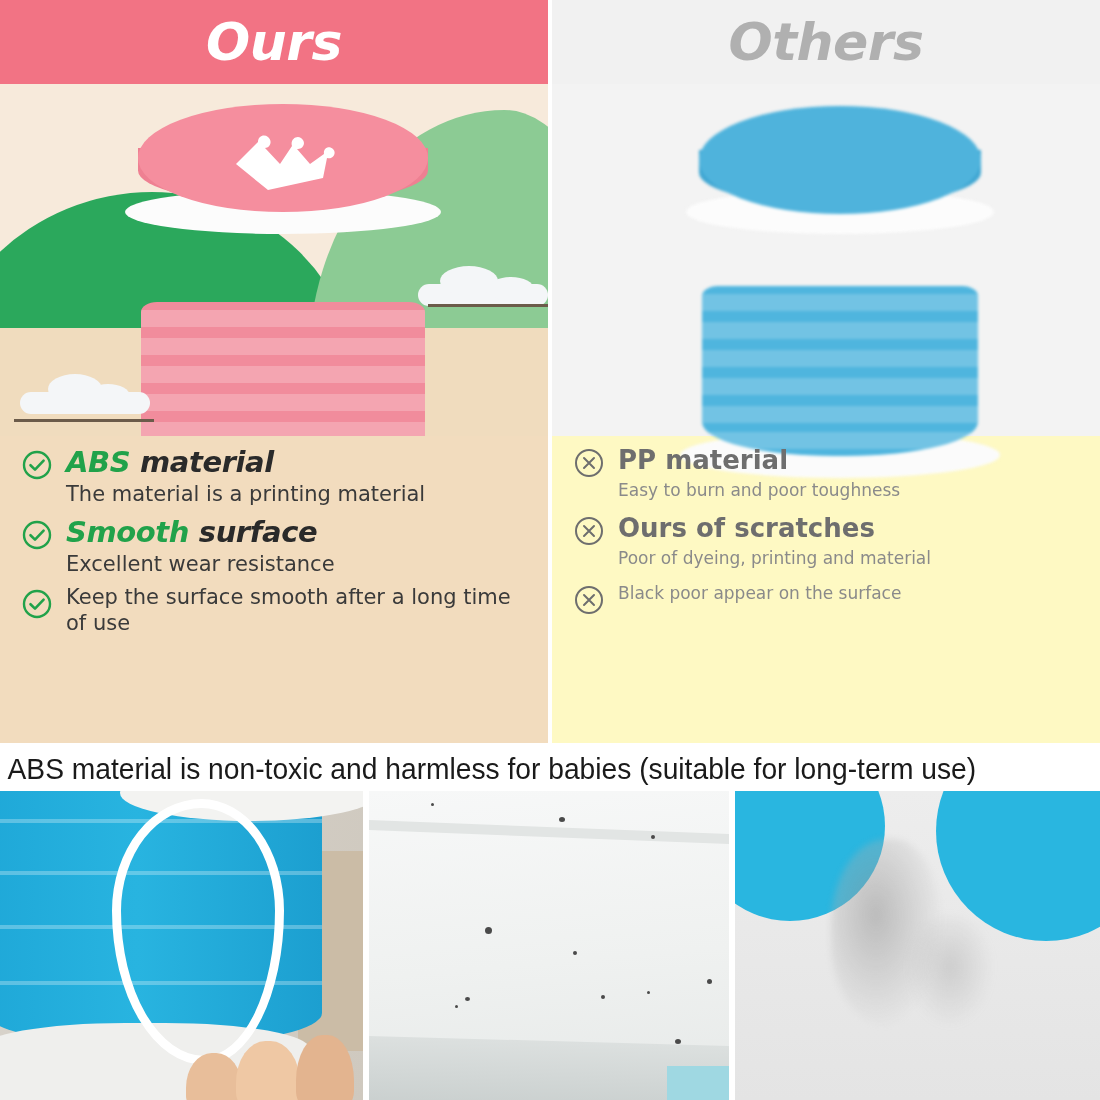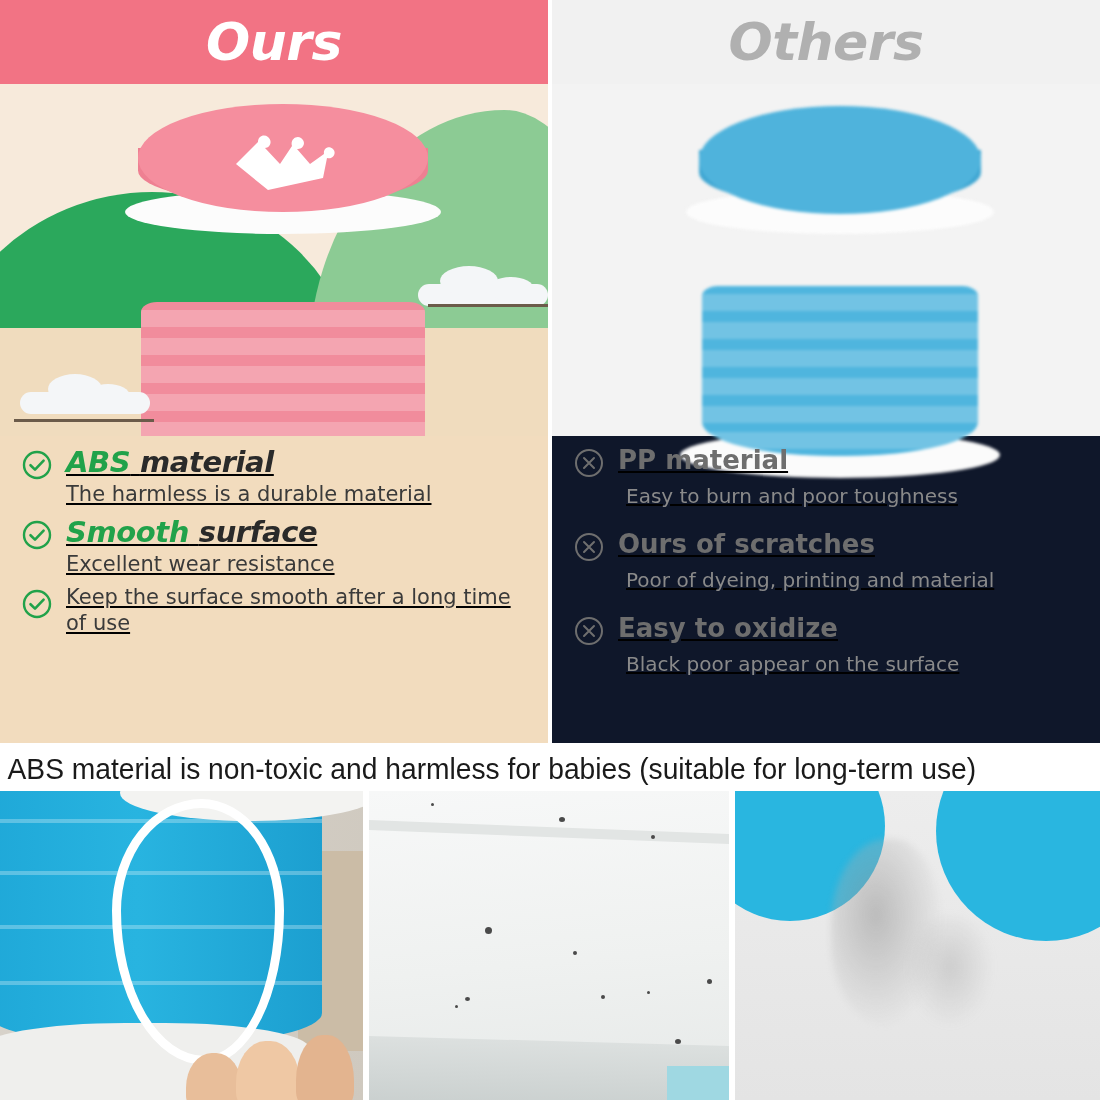--- a/index.html
+++ b/index.html
@@ -23,21 +23,21 @@
     font-size:52px;letter-spacing:-0.5px;
   }
   .hdr-ours .hdr-title{color:#ffffff;}
   .hdr-others .hdr-title{color:#B0B0B0;font-style:italic;}
 
   
   .cols{position:absolute;left:0;top:84px;width:1100px;height:659px;display:flex;}
   .col{position:relative;height:659px;overflow:hidden;}
   .col-left{width:548px;background:#F2DCBE;}
   .col-gap{width:4px;background:#ffffff;height:659px;}
-  .col-right{width:548px;background:#0f172a;}
+  .col-right{width:548px;background:#fef9c3;}
 
   
   .scene{position:absolute;left:0;top:0;width:548px;height:352px;background:#F7EADB;overflow:hidden;}
   .hill-left{
     position:absolute;left:-70px;top:108px;width:430px;height:330px;
     background:#2BA85C;border-radius:62% 58% 0 0 / 80% 74% 0 0;
   }
   .hill-right{
     position:absolute;right:-60px;top:26px;width:300px;height:330px;
     background:#8CCB94;border-radius:72% 38% 0 0 / 86% 60% 0 0;
@@ -84,33 +84,33 @@
   .bucket-blue .bk-lid{background:#4FB3DC;}
   .bucket-blue .bk-lid-side{background:#3FA6D2;}
   .bucket-blue .bk-body{background:#4FB5DE;}
   .bucket-blue .bk-rib{background:rgba(255,255,255,0.20);}
   .scene-right{position:absolute;left:0;top:0;width:548px;height:352px;background:#F3F3F3;}
 
   
   .features{position:absolute;left:0;top:352px;width:548px;padding:10px 0 0 0;}
   .feat{display:flex;align-items:flex-start;margin:0 0 8px 22px;}
   .feat-icon{flex:0 0 auto;width:30px;height:30px;margin-top:4px;margin-right:14px;}
-  .feat-text{flex:1 1 auto;padding-right:18px;text-decoration:underline;}
+  .feat-text{flex:1 1 auto;padding-right:18px;}
   .feat-title{
     font-weight:bold;font-style:italic;font-size:29px;
     letter-spacing:-0.4px;line-height:1.14;margin:0 0 3px 0;
   }
   .feat-title .em{color:#21A24A;}
   .feat-title .dk{color:#2A2A2A;}
   .feat-sub{font-size:21px;color:#3A3A3A;line-height:1.22;margin:0;}
 
   .feat-r{display:flex;align-items:flex-start;margin:0 0 14px 22px;}
   .feat-r .feat-icon{margin-top:2px;}
   .feat-r-title{font-size:26px;color:#6E6E6E;font-weight:bold;line-height:1.15;margin:0 0 4px 0;}
-  .feat-r-sub{font-size:20px;color:#8A8A8A;line-height:1.2;margin:8px;}
+  .feat-r-sub{font-size:17px;color:#8A8A8A;line-height:1.2;margin:0;}
 
   .deco-line{position:absolute;right:0;top:220px;width:120px;height:3px;background:#6B5B4A;}
   .deco-cloud{position:absolute;right:0px;top:186px;width:130px;height:36px;}
   .deco-cloud i{position:absolute;background:#F4F6F8;border-radius:50%;display:block;}
   .deco-cloud .d1{left:0;bottom:0;width:130px;height:22px;border-radius:12px;}
   .deco-cloud .d2{left:22px;bottom:10px;width:58px;height:30px;}
   .deco-cloud .d3{left:70px;bottom:5px;width:46px;height:24px;}
 
   
   .caption{
@@ -243,21 +243,21 @@
 
         <div class="feat">
           <span class="feat-icon">
             <svg width="30" height="30" viewBox="0 0 30 30">
               <circle cx="15" cy="15" r="13" fill="none" stroke="#21A24A" stroke-width="2.4"></circle>
               <path d="M8.5 15.2 L13 19.6 L21.6 10.6" fill="none" stroke="#21A24A" stroke-width="2.6" stroke-linecap="round" stroke-linejoin="round"></path>
             </svg>
           </span>
           <div class="feat-text">
             <p class="feat-title"><span class="em">ABS</span> <span class="dk">material</span></p>
-            <p class="feat-sub">The harmless is a durable material</p>
+            <p class="feat-sub">The material is a printing material</p>
           </div>
         </div>
 
         <div class="feat">
           <span class="feat-icon">
             <svg width="30" height="30" viewBox="0 0 30 30">
               <circle cx="15" cy="15" r="13" fill="none" stroke="#21A24A" stroke-width="2.4"></circle>
               <path d="M8.5 15.2 L13 19.6 L21.6 10.6" fill="none" stroke="#21A24A" stroke-width="2.6" stroke-linecap="round" stroke-linejoin="round"></path>
             </svg>
           </span>
@@ -339,21 +339,20 @@
         </div>
 
         <div class="feat-r">
           <span class="feat-icon">
             <svg width="30" height="30" viewBox="0 0 30 30">
               <circle cx="15" cy="15" r="13" fill="none" stroke="#6E6E6E" stroke-width="2"></circle>
               <path d="M10 10 L20 20 M20 10 L10 20" fill="none" stroke="#6E6E6E" stroke-width="2" stroke-linecap="round"></path>
             </svg>
           </span>
           <div class="feat-text">
-            <p class="feat-r-title">Easy to oxidize</p>
             <p class="feat-r-sub">Black poor appear on the surface</p>
           </div>
         </div>
 
       </div>
     </div>
   </div>
 
   <div class="caption">
     <span class="caption-text">ABS material is non-toxic and harmless for babies (suitable for long-term use)</span>

